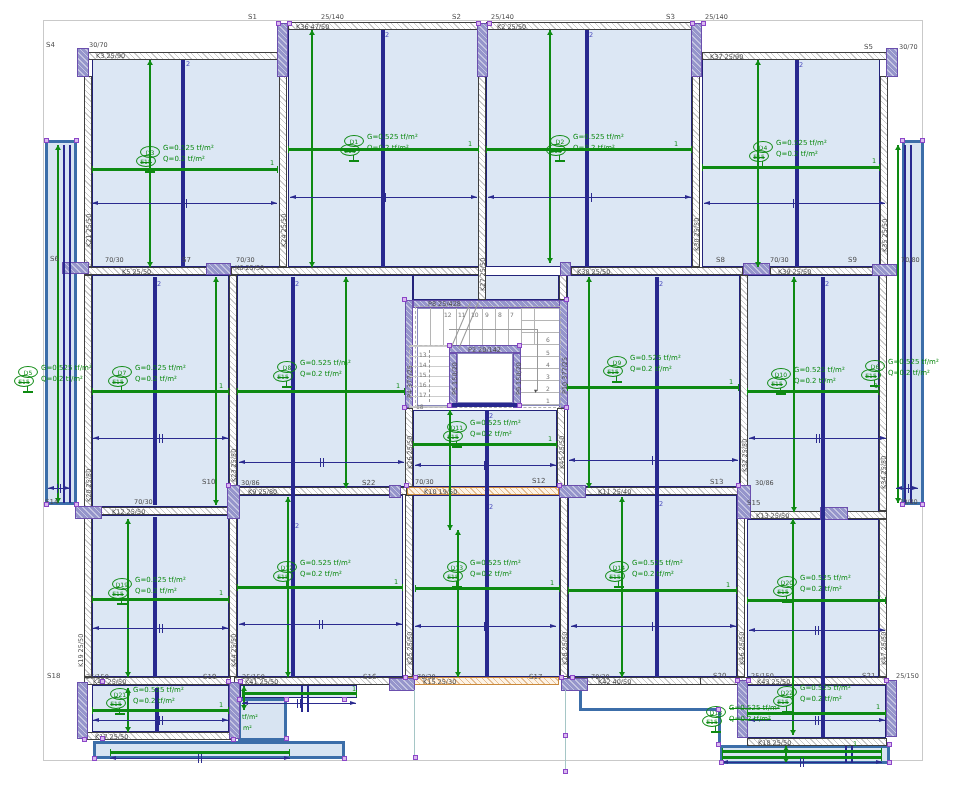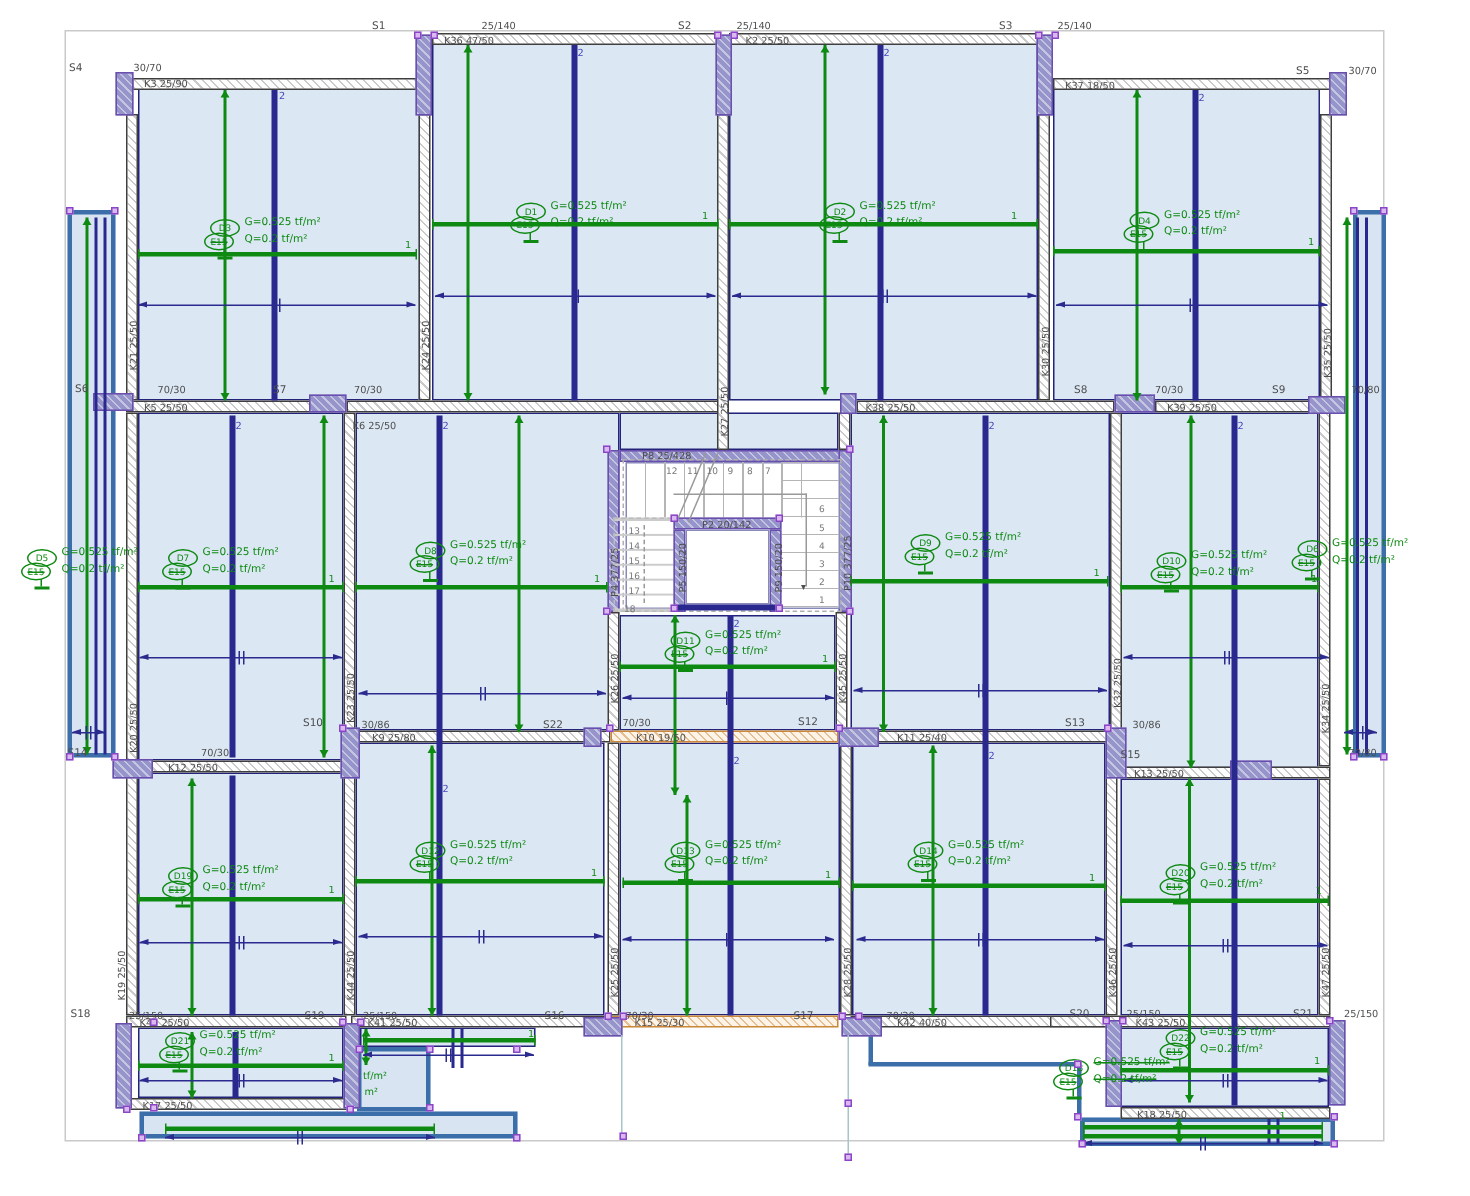--- a/index.html
+++ b/index.html
@@ -489,23 +489,23 @@
     <div class="dimwrap" style="position: absolute; left: 896px; top: 486px; width: 22px; height: 5px;">
       <div class="dimln" style="left: 0px; top: 2px; width: 22px; height: 1px; position: absolute;"></div>
       <div class="arrL" style="left: 0px; top: 0px; position: absolute;"></div>
       <div class="arrR" style="top: 0px; position: absolute; right: 0px;"></div>
       <div class="ctick" style="left: 9px; top: -2px; position: absolute;"></div>
       <div class="ctick" style="left: 12px; top: -2px; position: absolute;"></div>
     </div>
     <div class="lbl" style="position: absolute; left: 96px; top: 53px;">K3 25/90</div>
     <div class="lbl" style="position: absolute; left: 296px; top: 24px;">K36 47/50</div>
     <div class="lbl" style="position: absolute; left: 497px; top: 24px;">K2 25/50</div>
-    <div class="lbl" style="position: absolute; left: 710px; top: 54px;">K37 18/50</div>
-    <div class="lbl" style="position: absolute; left: 96px; top: 269px;">K5 25/50</div>
-    <div class="lbl" style="position: absolute; left: 235px; top: 281px;">K6 25/50</div>
+    <div class="lbl" style="position: absolute; left: 710px; top: 54px;">K37 25/90</div>
+    <div class="lbl" style="position: absolute; left: 122px; top: 269px;">K5 25/50</div>
+    <div class="lbl" style="position: absolute; left: 235px; top: 265px;">K6 25/50</div>
     <div class="lbl" style="position: absolute; left: 577px; top: 269px;">K38 25/50</div>
     <div class="lbl" style="position: absolute; left: 778px; top: 269px;">K39 25/50</div>
     <div class="lbl" style="position: absolute; left: 248px; top: 489px;">K9 25/80</div>
     <div class="lbl" style="position: absolute; left: 424px; top: 489px;">K10 19/50</div>
     <div class="lbl" style="position: absolute; left: 598px; top: 489px;">K11 25/40</div>
     <div class="lbl" style="position: absolute; left: 112px; top: 509px;">K12 25/50</div>
     <div class="lbl" style="position: absolute; left: 756px; top: 513px;">K13 25/50</div>
     <div class="lbl" style="position: absolute; left: 93px; top: 679px;">K40 25/50</div>
     <div class="lbl" style="position: absolute; left: 245px; top: 679px;">K41 25/50</div>
     <div class="lbl" style="position: absolute; left: 423px; top: 679px;">K15 25/30</div>

